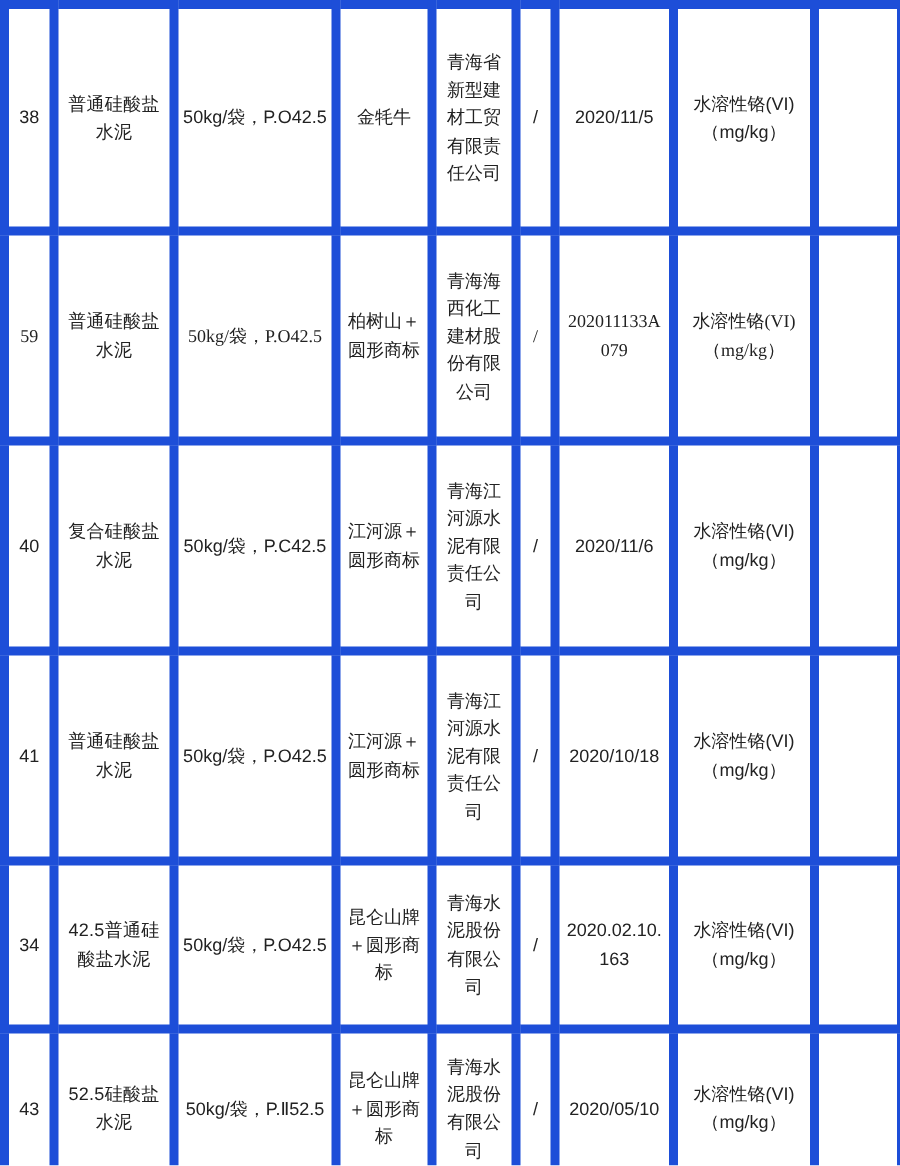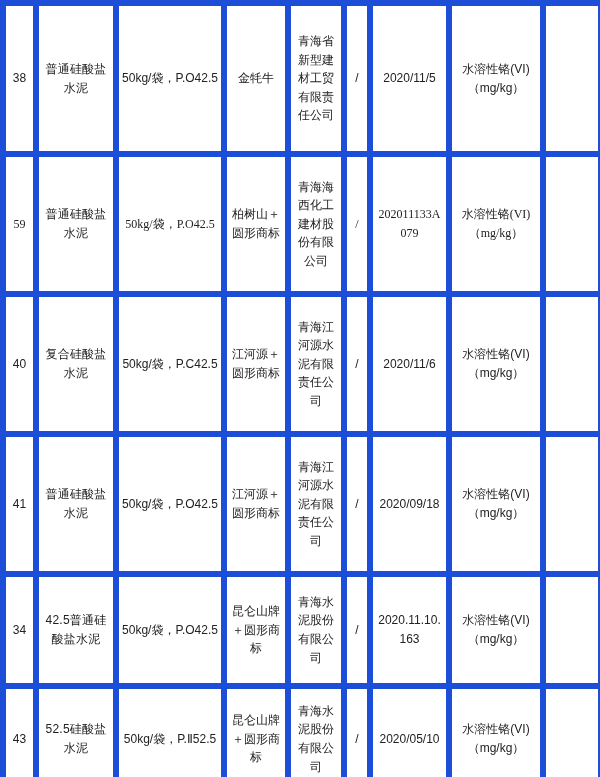--- a/index.html
+++ b/index.html
@@ -115,32 +115,32 @@
         <td class="item">水溶性铬(VI)（mg/kg）</td>
         <td class="result"></td>
       </tr>
       <tr class="r3">
         <td class="idx">41</td>
         <td class="name">普通硅酸盐水泥</td>
         <td class="spec">50kg/袋，P.O42.5</td>
         <td class="brand">江河源＋圆形商标</td>
         <td class="mfr">青海江河源水泥有限责任公司</td>
         <td class="batchno">/</td>
-        <td class="date">2020/09/18</td>
+        <td class="date">2020/10/18</td>
         <td class="item">水溶性铬(VI)（mg/kg）</td>
         <td class="result"></td>
       </tr>
       <tr class="r4">
         <td class="idx">34</td>
         <td class="name">42.5普通硅酸盐水泥</td>
         <td class="spec">50kg/袋，P.O42.5</td>
         <td class="brand">昆仑山牌＋圆形商标</td>
         <td class="mfr">青海水泥股份有限公司</td>
         <td class="batchno">/</td>
-        <td class="date">2020.11.10.163</td>
+        <td class="date">2020.02.10.163</td>
         <td class="item">水溶性铬(VI)（mg/kg）</td>
         <td class="result"></td>
       </tr>
       <tr class="r5">
         <td class="idx">43</td>
         <td class="name">52.5硅酸盐水泥</td>
         <td class="spec">50kg/袋，P.Ⅱ52.5</td>
         <td class="brand">昆仑山牌＋圆形商标</td>
         <td class="mfr">青海水泥股份有限公司</td>
         <td class="batchno">/</td>

